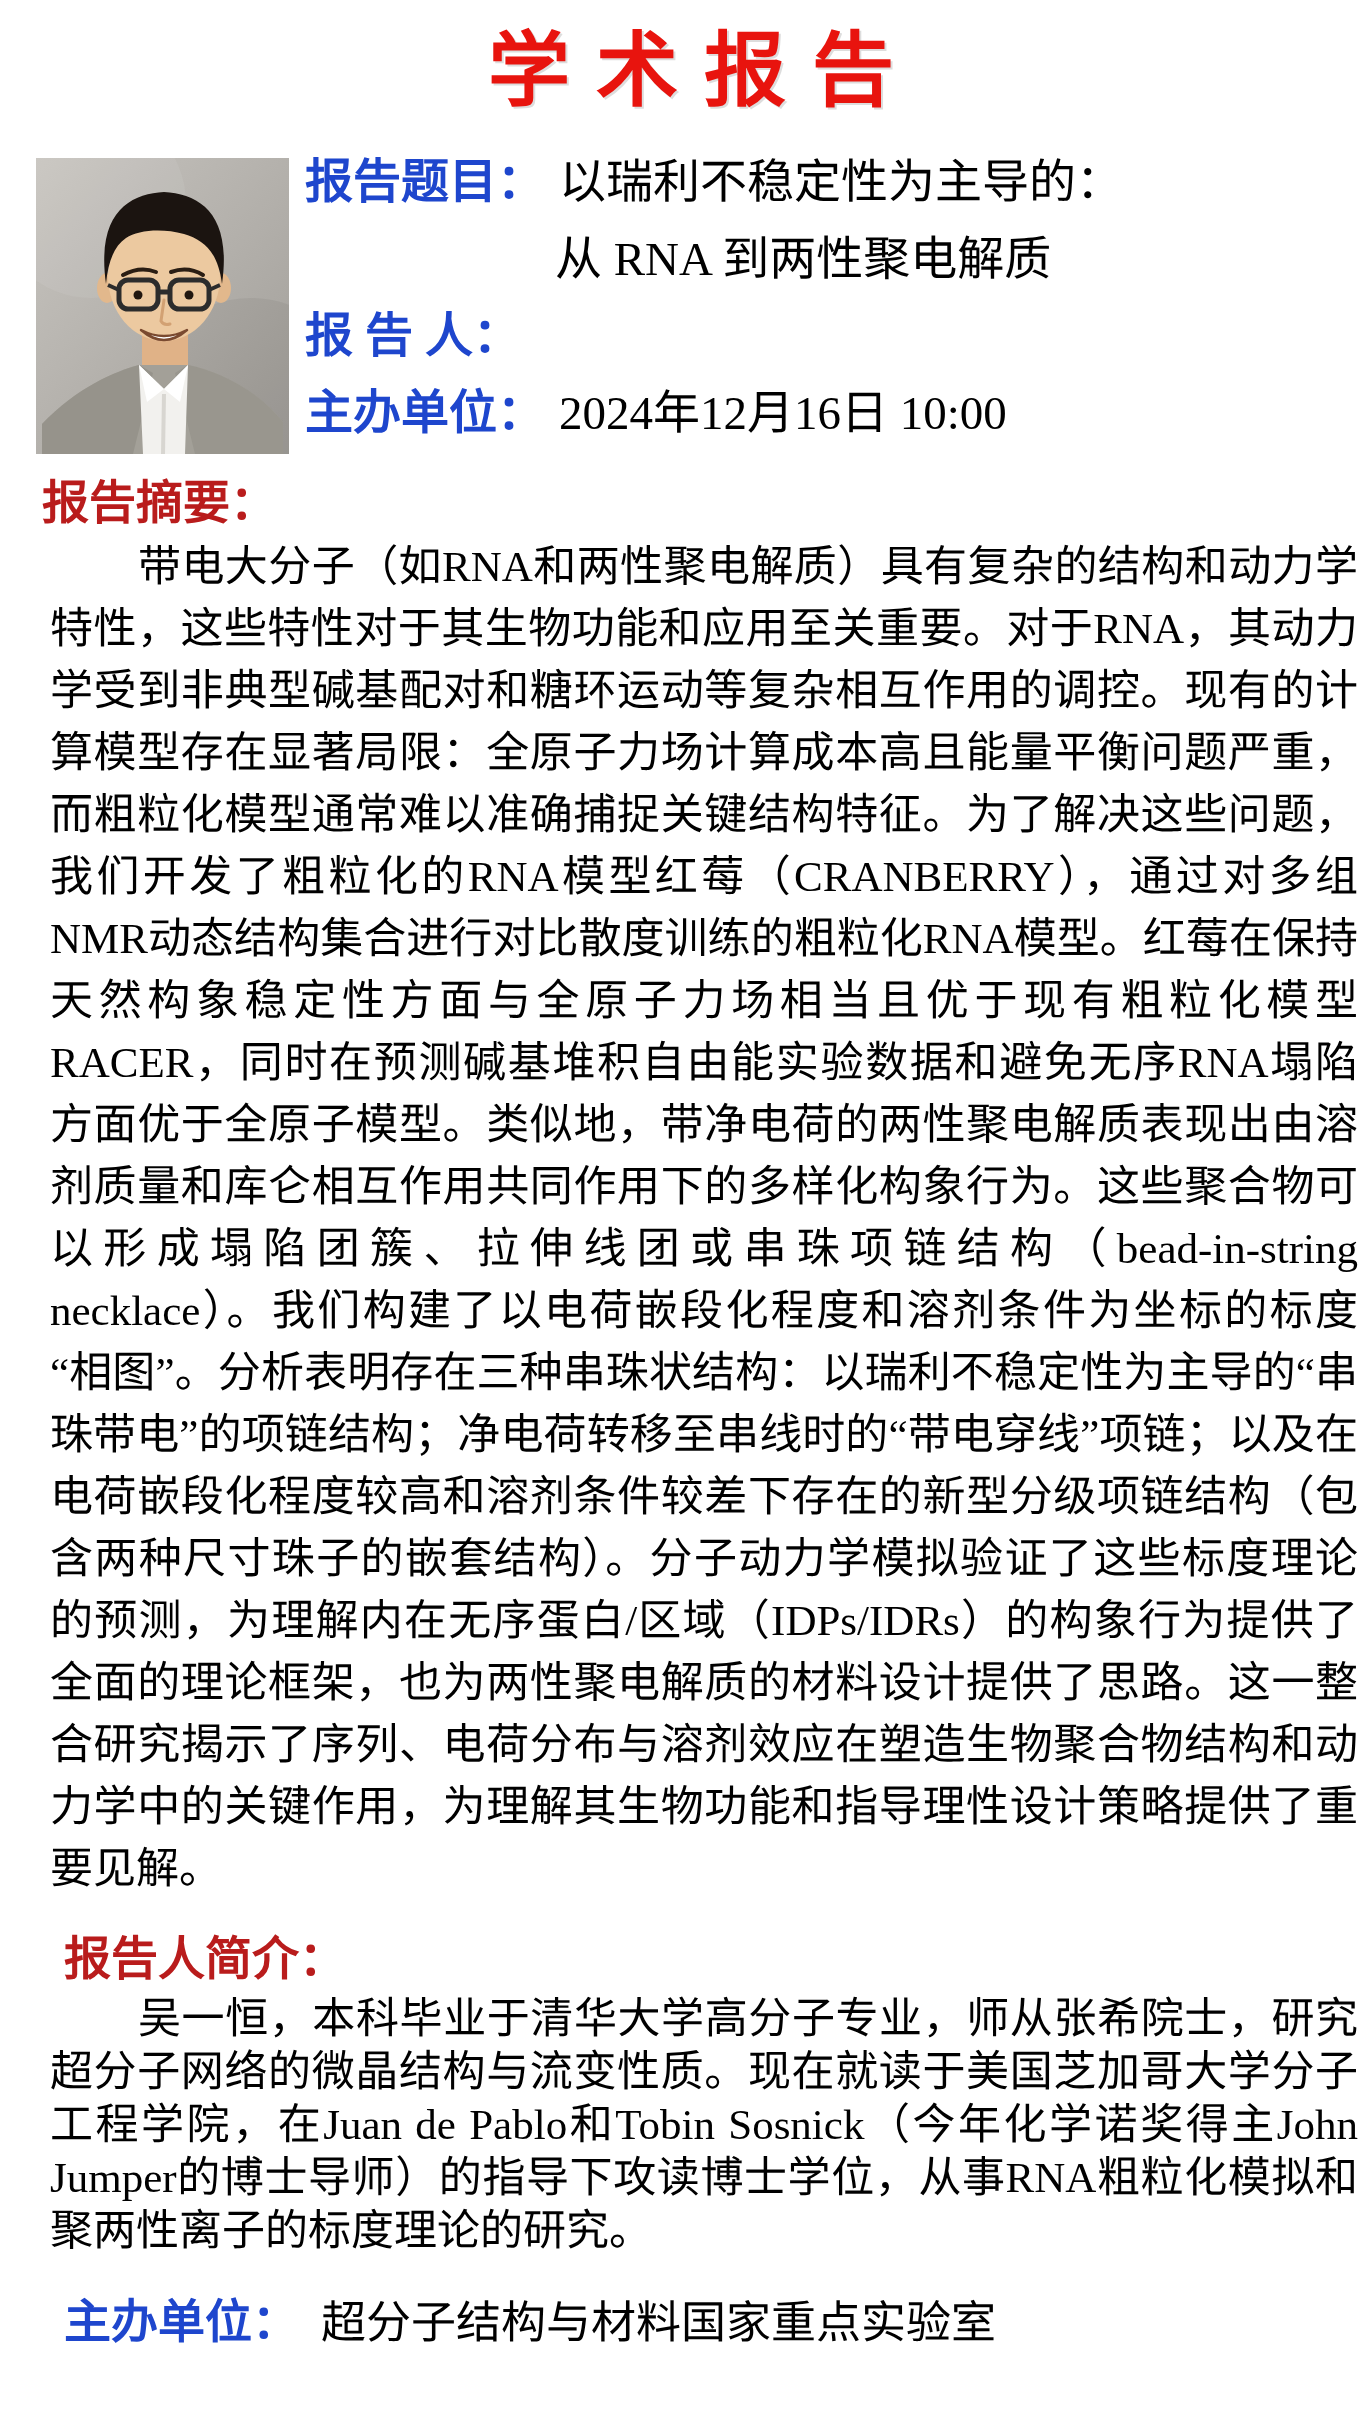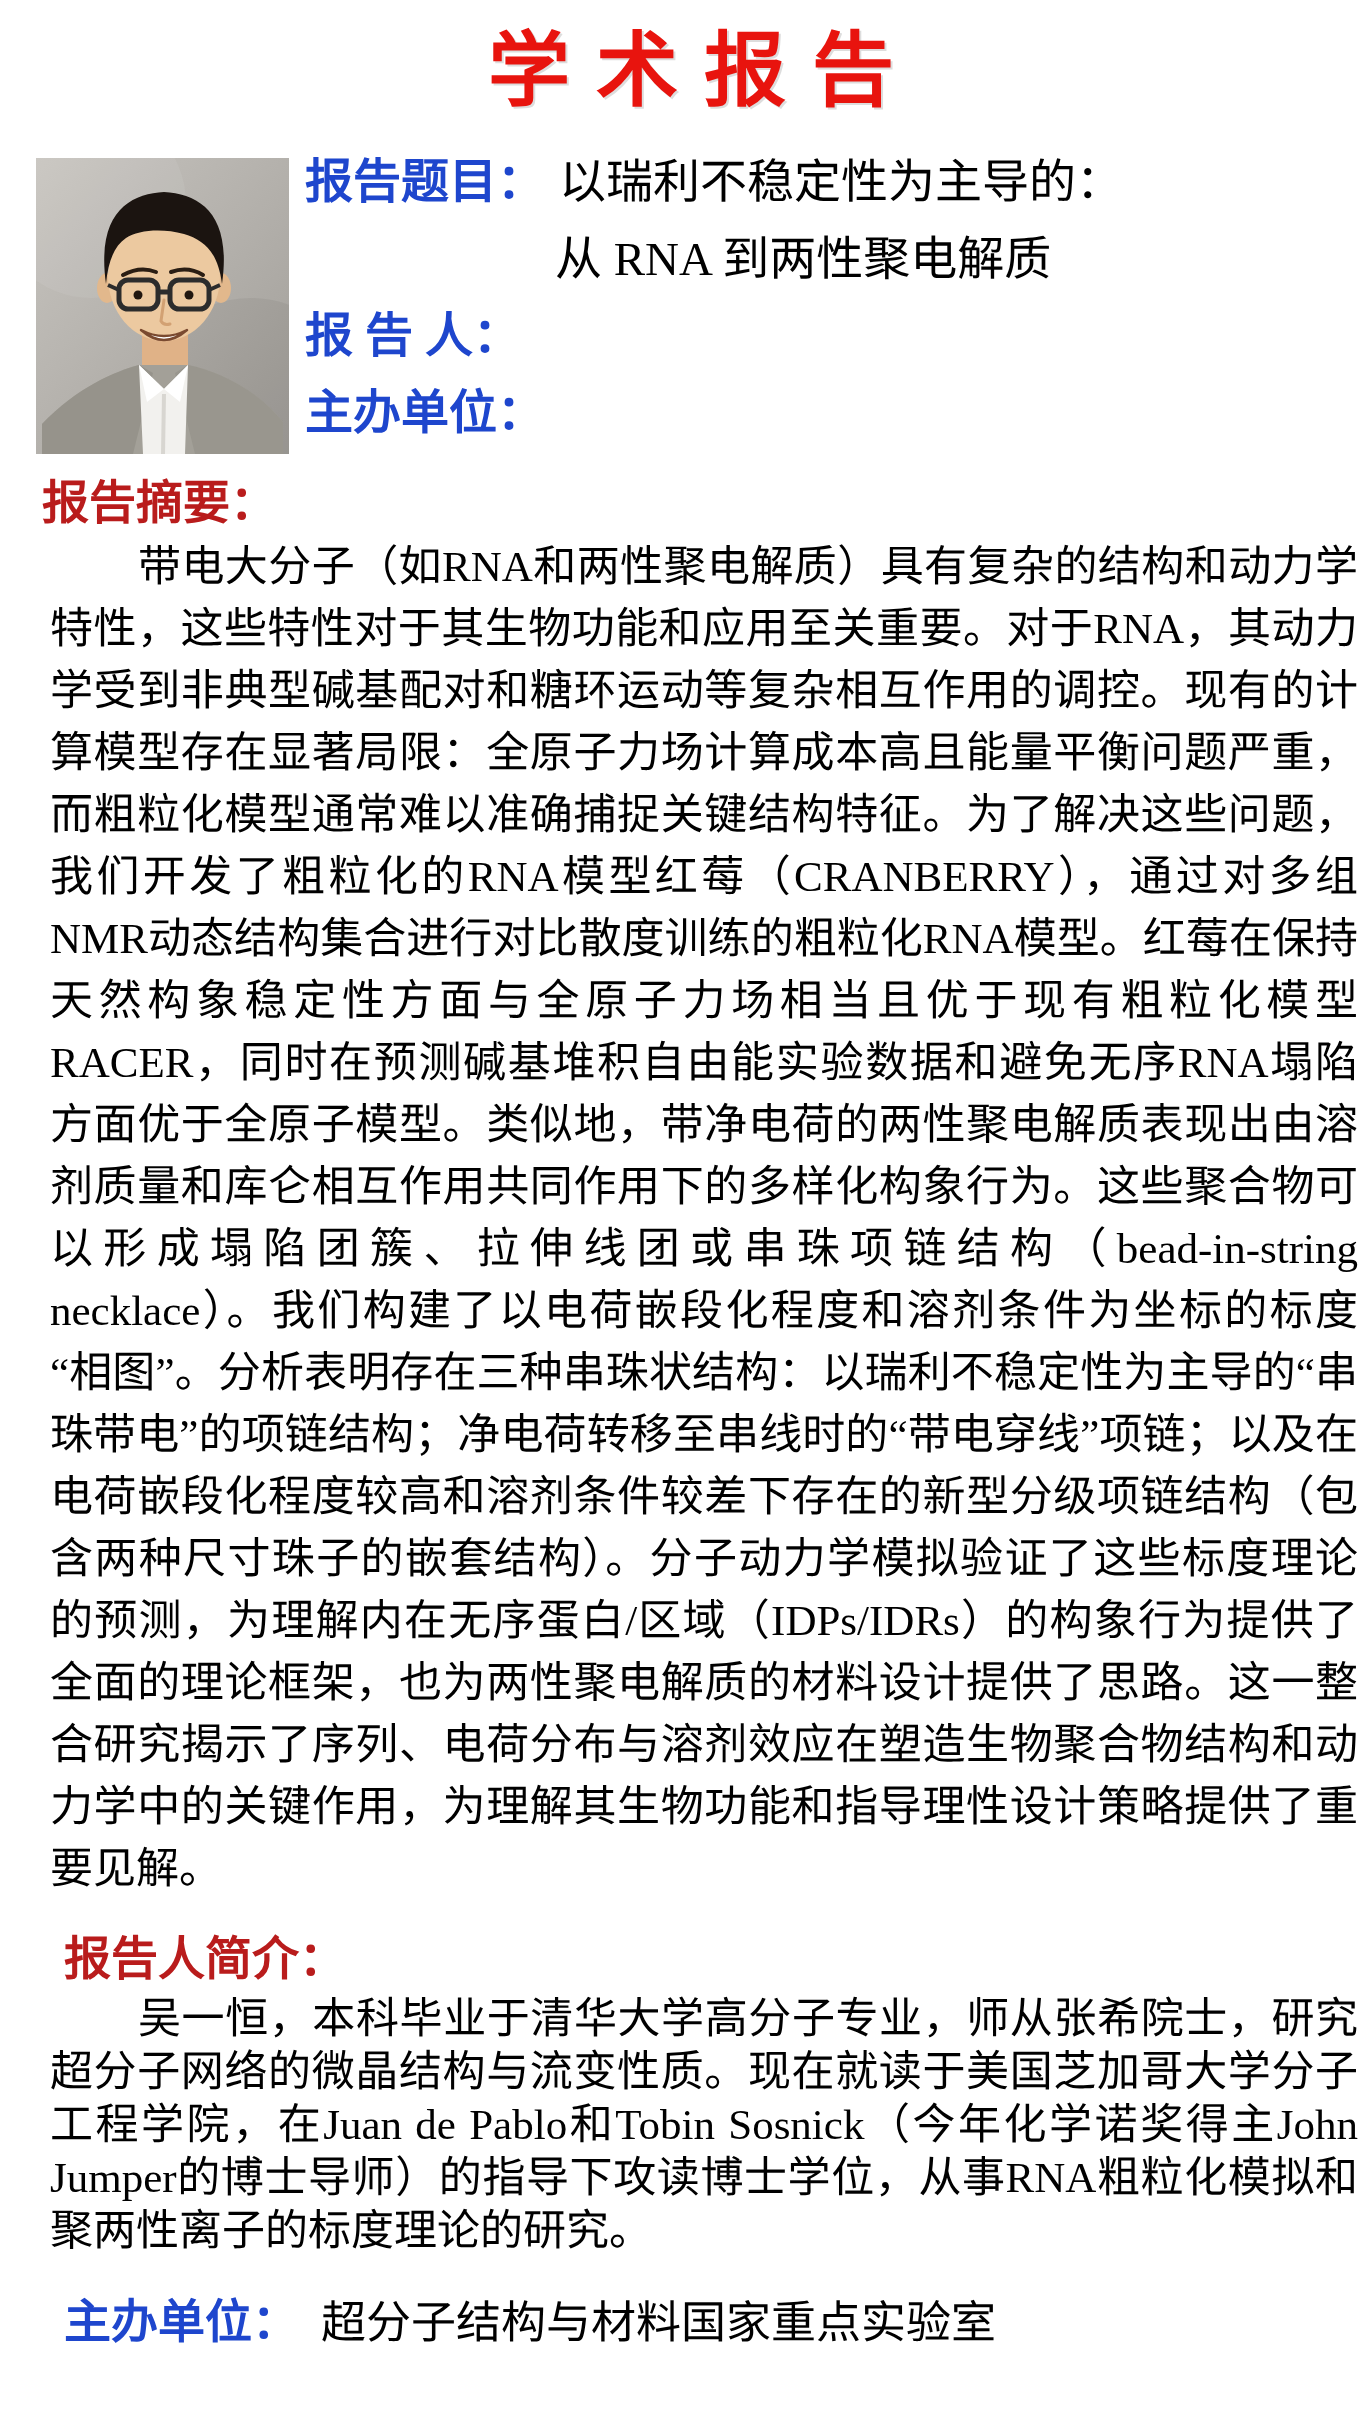--- a/index.html
+++ b/index.html
@@ -161,20 +161,21 @@
         <span class="info-value">以瑞利不稳定性为主导的：</span>
       </div>
       <div class="info-row continuation">
         <span class="info-value">从 RNA 到两性聚电解质</span>
       </div>
       <div class="info-row">
         <span class="info-label">报 告 人：</span>
       </div>
       <div class="info-row">
         <span class="info-label">主办单位：</span>
+        <span class="info-value">2024年12月16日 10:00</span>
       </div>
     </div>
   </div>
 
   <div class="section">
     <div class="section-heading abstract-heading">报告摘要：</div>
     <p class="para abstract-text">带电大分子（如RNA和两性聚电解质）具有复杂的结构和动力学特性，这些特性对于其生物功能和应用至关重要。对于RNA，其动力学受到非典型碱基配对和糖环运动等复杂相互作用的调控。现有的计算模型存在显著局限：全原子力场计算成本高且能量平衡问题严重，而粗粒化模型通常难以准确捕捉关键结构特征。为了解决这些问题，我们开发了粗粒化的RNA模型红莓（CRANBERRY），通过对多组NMR动态结构集合进行对比散度训练的粗粒化RNA模型。红莓在保持天然构象稳定性方面与全原子力场相当且优于现有粗粒化模型RACER，同时在预测碱基堆积自由能实验数据和避免无序RNA塌陷方面优于全原子模型。类似地，带净电荷的两性聚电解质表现出由溶剂质量和库仑相互作用共同作用下的多样化构象行为。这些聚合物可以形成塌陷团簇、拉伸线团或串珠项链结构（bead-in-string necklace）。我们构建了以电荷嵌段化程度和溶剂条件为坐标的标度“相图”。分析表明存在三种串珠状结构：以瑞利不稳定性为主导的“串珠带电”的项链结构；净电荷转移至串线时的“带电穿线”项链；以及在电荷嵌段化程度较高和溶剂条件较差下存在的新型分级项链结构（包含两种尺寸珠子的嵌套结构）。分子动力学模拟验证了这些标度理论的预测，为理解内在无序蛋白/区域（IDPs/IDRs）的构象行为提供了全面的理论框架，也为两性聚电解质的材料设计提供了思路。这一整合研究揭示了序列、电荷分布与溶剂效应在塑造生物聚合物结构和动力学中的关键作用，为理解其生物功能和指导理性设计策略提供了重要见解。</p>
   </div>
 
   <div class="section">

